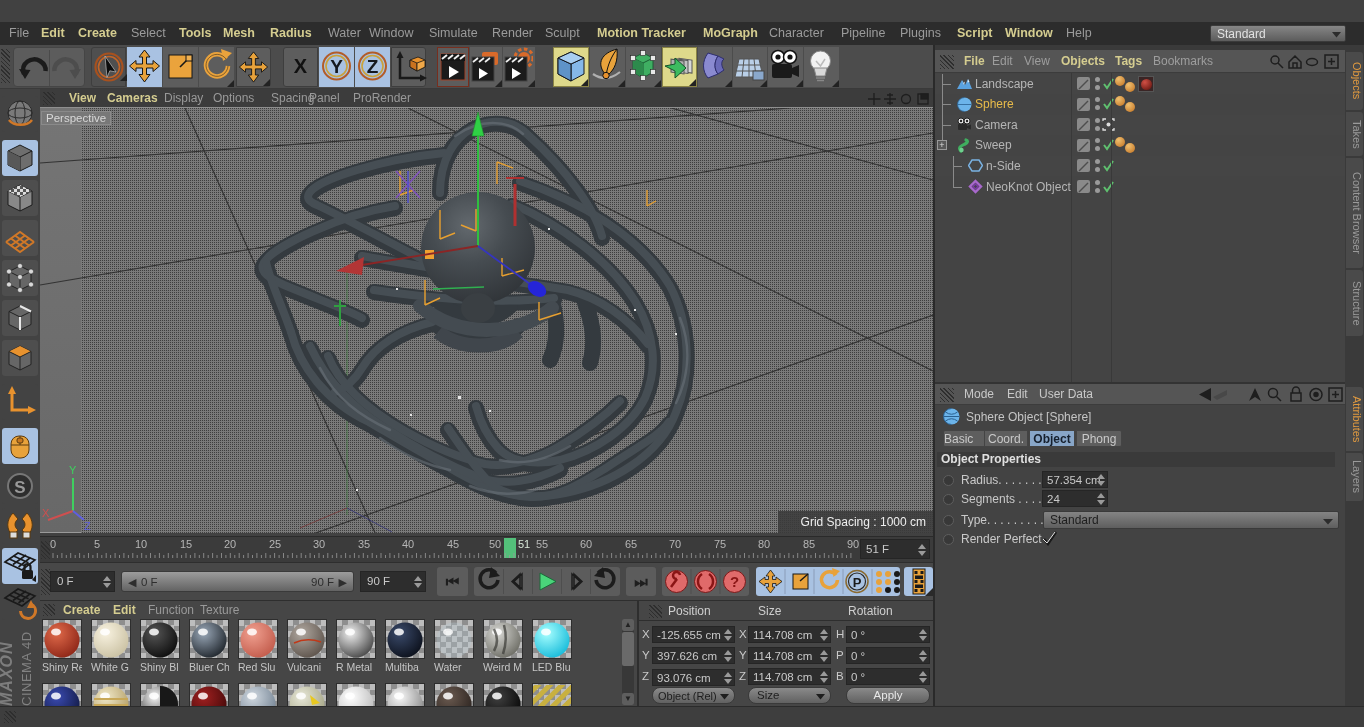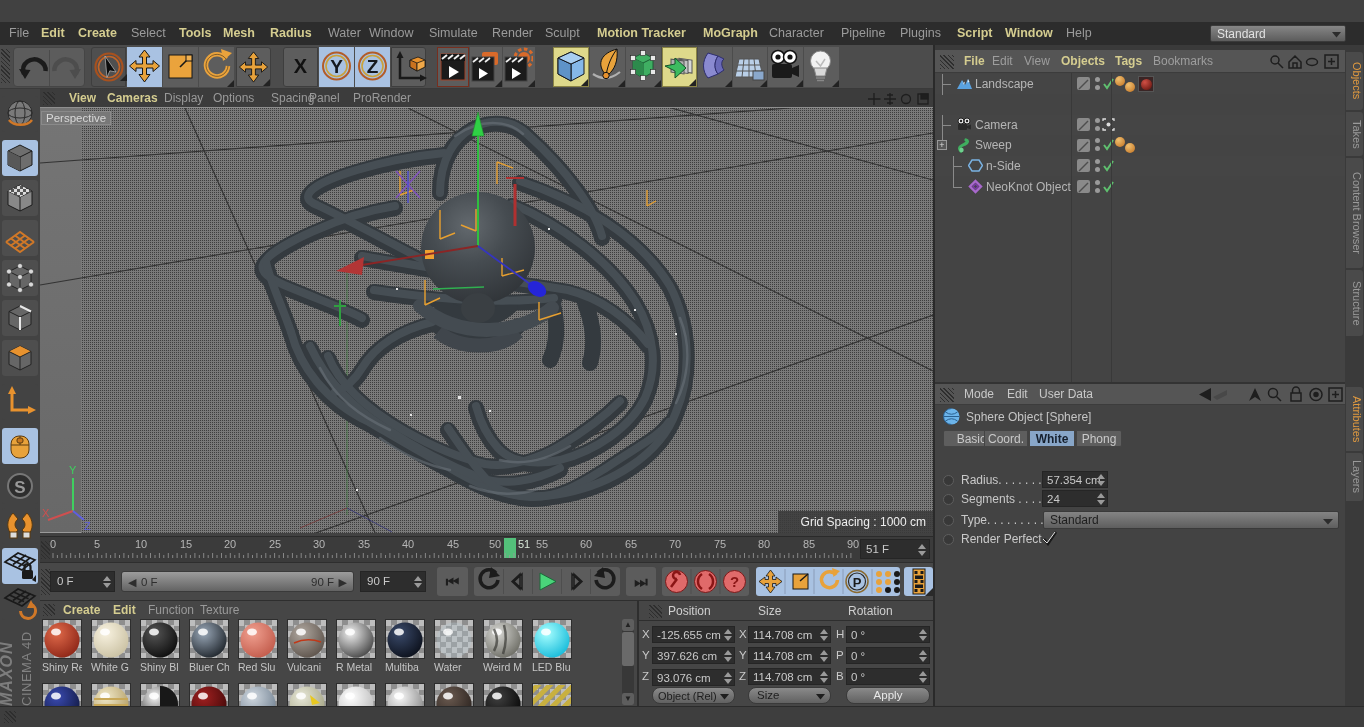--- a/index.html
+++ b/index.html
@@ -1044,20 +1044,39 @@
           <div style="position:absolute;left:160px;top:11px;width:5px;height:5px;border-radius:50%;background:#9a9a9a"></div>
           <svg style="position:absolute;left:167px;top:3px" width="13" height="13">
             <path d="M2 7 L5 11 L11 2" stroke="#5fc06f" stroke-width="2" fill="none"></path>
           </svg>
           <div style="position:absolute;left:180px;top:2px;width:10px;height:10px;border-radius:50%;background:radial-gradient(circle at 35% 30%,#f0c070,#c07020)"></div>
           <div style="position:absolute;left:190px;top:8px;width:10px;height:10px;border-radius:50%;background:radial-gradient(circle at 35% 30%,#f0c070,#c07020)"></div>
           <div style="position:absolute;left:203px;top:2px;width:16px;height:16px;background:#3a2525;border:1px solid #555">
             <div style="position:absolute;left:2px;top:2px;width:11px;height:11px;border-radius:50%;background:radial-gradient(circle at 35% 30%,#d05045,#5a0f0a)"></div>
           </div>
         </div>
+        <div style="position:absolute;left:0;top:21.1px;width:410px;height:20.6px;background:#444444">
+          <div style="position:absolute;left:7px;top:0;width:1px;height:21px;background:#8a8a8a;"></div>
+          <div style="position:absolute;left:7px;top:10px;width:9px;height:1px;background:#8a8a8a"></div>
+          <div style="position:absolute;left:22px;top:2.5px;width:15px;height:15px"><svg width="15" height="15" viewBox="0 0 15 15">
+              <circle cx="7.5" cy="7.5" r="7" fill="#6cb4ea"></circle>
+              <path d="M7.5 0.5 A7 7 0 0 0 7.5 14.5 M0.5 7.5 L14.5 7.5" stroke="#2a6090" stroke-width="0.8" fill="none"></path>
+            </svg></div>
+          <div style="position:absolute;left:40px;top:3px;font-size:12px;color:#e8bb4a">Sphere</div>
+          <div style="position:absolute;left:142px;top:3.5px;width:13px;height:13px;background:#8a8a8a;border-radius:2px"><svg width="13" height="13">
+              <path d="M2 11 L11 2" stroke="#4e4e4e" stroke-width="1.5"></path>
+            </svg></div>
+          <div style="position:absolute;left:160px;top:3px;width:5px;height:5px;border-radius:50%;background:#9a9a9a"></div>
+          <div style="position:absolute;left:160px;top:11px;width:5px;height:5px;border-radius:50%;background:#9a9a9a"></div>
+          <svg style="position:absolute;left:167px;top:3px" width="13" height="13">
+            <path d="M2 7 L5 11 L11 2" stroke="#5fc06f" stroke-width="2" fill="none"></path>
+          </svg>
+          <div style="position:absolute;left:180px;top:2px;width:10px;height:10px;border-radius:50%;background:radial-gradient(circle at 35% 30%,#f0c070,#c07020)"></div>
+          <div style="position:absolute;left:190px;top:8px;width:10px;height:10px;border-radius:50%;background:radial-gradient(circle at 35% 30%,#f0c070,#c07020)"></div>
+        </div>
         <div style="position:absolute;left:0;top:41.7px;width:410px;height:20.6px;background:#454545">
           <div style="position:absolute;left:7px;top:0;width:1px;height:21px;background:#8a8a8a;"></div>
           <div style="position:absolute;left:7px;top:10px;width:9px;height:1px;background:#8a8a8a"></div>
           <div style="position:absolute;left:22px;top:2.5px;width:15px;height:15px"><svg width="15" height="15" viewBox="0 0 15 15">
               <circle cx="4" cy="4" r="3" fill="#e8e8e8" stroke="#222"></circle>
               <circle cx="10" cy="4" r="3" fill="#e8e8e8" stroke="#222"></circle>
               <circle cx="4" cy="4" r="1.2" fill="#222"></circle>
               <circle cx="10" cy="4" r="1.2" fill="#222"></circle>
               <rect x="1" y="7" width="9" height="6" rx="1" fill="#2a2a2a"></rect>
               <path d="M10 9 L14 7.5 L14 12.5 L10 11 Z" fill="#2a2a2a"></path>
@@ -1155,25 +1174,26 @@
       </svg>
     </div>
 
     <div style="position:absolute;left:0;top:360px;width:410px;height:300px;background:#434343;font-size:12px;color:#c9c9c9">
       <svg style="position:absolute;left:8px;top:3px" width="17" height="17" viewBox="0 0 17 17">
         <circle cx="8.5" cy="8.5" r="8" fill="#6cb4ea"></circle>
         <path d="M8.5 0.5 A8 8 0 0 0 8.5 16.5 M0.5 8.5 L16.5 8.5 M2.5 4 A 10 10 0 0 0 14.5 4 M2.5 13 A 10 10 0 0 1 14.5 13" stroke="#2a6090" stroke-width="1" fill="none"></path>
       </svg>
       <span style="position:absolute;left:31px;top:5px;color:#c5c5c5">Sphere Object [Sphere]</span>
 
-      <div style="position:absolute;left:8px;top:25px;width:44px;height:17px;background:#5e5e5e;border:1px solid #444;border-radius:2px 0 0 2px;text-align:right;padding-top:1px">Basic</div>
+      <div style="position:absolute;left:8px;top:25px;width:44px;height:17px;background:#5e5e5e;border:1px solid #444;border-radius:2px 0 0 2px;text-align:left;padding-top:1px">Basic</div>
       <div style="position:absolute;left:49px;top:25px;width:44px;height:17px;background:#5e5e5e;border:1px solid #444;text-align:center;padding-top:1px">Coord.</div>
-      <div style="position:absolute;left:94px;top:25px;width:46px;height:17px;background:#88a6c8;border:1px solid #444;text-align:center;padding-top:1px;color:#16202e;font-weight:bold">White</div>
+      <div style="position:absolute;left:94px;top:25px;width:46px;height:17px;background:#88a6c8;border:1px solid #444;text-align:center;padding-top:1px;color:#16202e;font-weight:bold">Object</div>
       <div style="position:absolute;left:141px;top:25px;width:46px;height:17px;background:#5e5e5e;border:1px solid #444;border-radius:0 2px 2px 0;text-align:center;padding-top:1px">Phong</div>
 
+      <div style="position:absolute;left:2px;top:47px;width:398px;height:15px;background:#3a3a3a;color:#e0e0e0;font-weight:bold;padding:0 4px;font-size:12px">Object Properties</div>
       <div id="amrows">
           <div style="position:absolute;left:8px;top:70px;width:11px;height:11px;border-radius:50%;background:#383838;border:1.5px solid #5e5e5e"></div>
           <span style="position:absolute;left:26px;top:68px">Radius. . . . . . . .</span>
           <div class="field" style="position:absolute;left:107px;top:66px;width:66px;height:17px;padding:1.5px 4px;font-size:11.5px">57.354 cm<svg style="position:absolute;right:2px;top:2px" width="8" height="12">
               <path d="M4 0 L8 5 L0 5 Z M4 12 L8 7 L0 7 Z" fill="#9a9a9a"></path>
             </svg></div>
           <div style="position:absolute;left:8px;top:89px;width:11px;height:11px;border-radius:50%;background:#383838;border:1.5px solid #5e5e5e"></div>
           <span style="position:absolute;left:26px;top:87px">Segments . . . .</span>
           <div class="field" style="position:absolute;left:107px;top:85px;width:66px;height:17px;padding:1.5px 4px;font-size:11.5px">24<svg style="position:absolute;right:2px;top:2px" width="8" height="12">
               <path d="M4 0 L8 5 L0 5 Z M4 12 L8 7 L0 7 Z" fill="#9a9a9a"></path>

